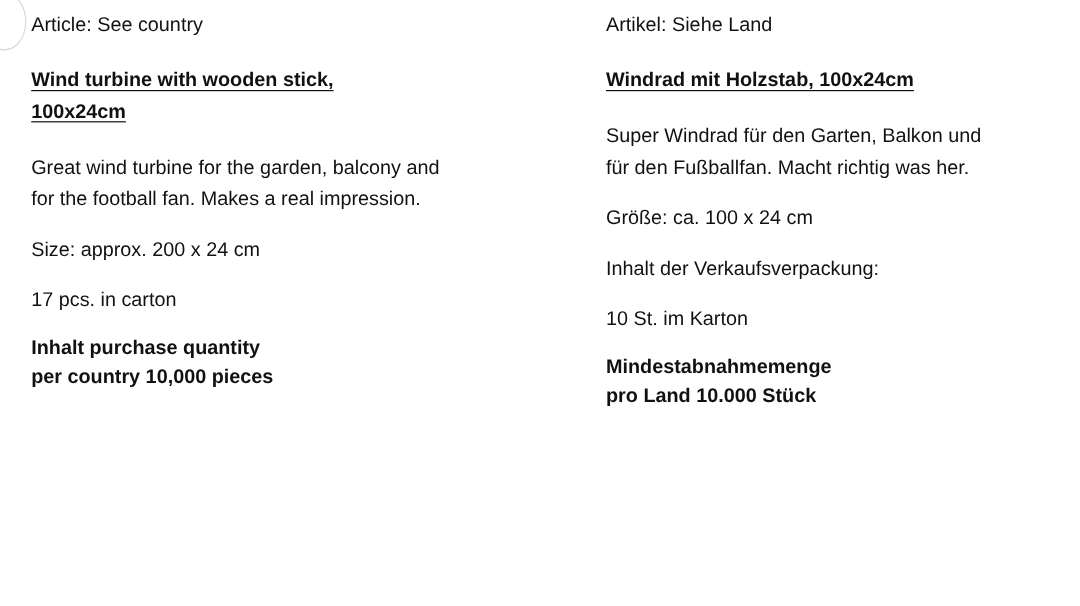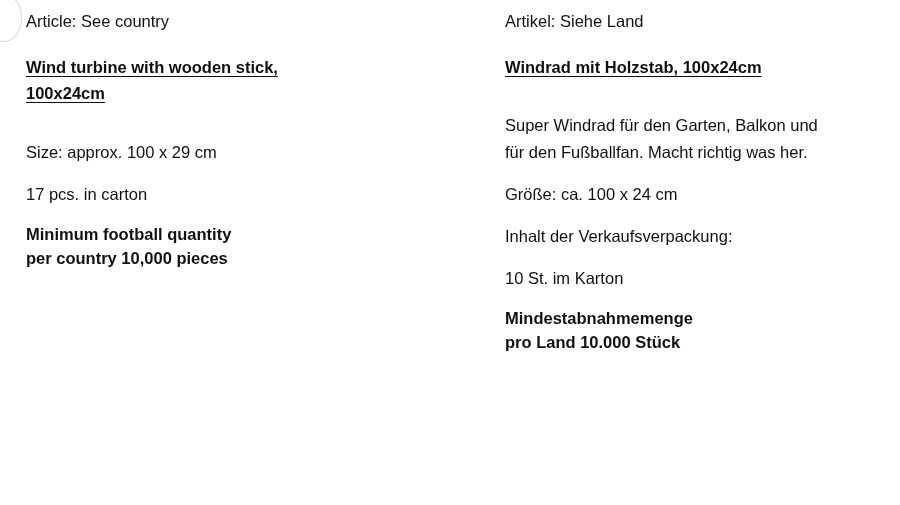--- a/index.html
+++ b/index.html
@@ -54,21 +54,21 @@
   .block + .block {
     margin-top: 16px;
   }
   .intro {
     margin-bottom: 20px;
   }
   .title {
     font-weight: bold;
     text-decoration: underline;
     text-underline-offset: 3px;
-    margin-bottom: 32px;
+    margin-bottom: 20px;
     line-height: 1.60;
   }
   .gap-lg {
     margin-top: 26px;
   }
   .gap-xl {
     margin-top: 40px;
   }
   .strong {
     font-weight: bold;
@@ -79,23 +79,25 @@
 <body>
 
 <div class="page">
 
   <div class="edge-artifact"></div>
 
   <div class="column col-left">
     <div class="block intro">Article: See country</div>
     <div class="block title">Wind turbine with wooden stick,
 100x24cm</div>
-    <div class="block gap-lg">Size: approx. 100 x 29 cm</div>
+    <div class="block">Great wind turbine for the garden, balcony and
+for the football fan. Makes a real impression.</div>
+    <div class="block gap-lg">Size: approx. 200 x 24 cm</div>
     <div class="block gap-lg">17 pcs. in carton</div>
-    <div class="block strong gap-xl">Minimum football quantity
+    <div class="block strong gap-xl">Inhalt purchase quantity
 per country 10,000 pieces</div>
   </div>
 
   <div class="column col-right">
     <div class="block intro">Artikel: Siehe Land</div>
     <div class="block title">Windrad mit Holzstab, 100x24cm</div>
     <div class="block">Super Windrad für den Garten, Balkon und
 für den Fußballfan. Macht richtig was her.</div>
     <div class="block gap-lg">Größe: ca. 100 x 24 cm</div>
     <div class="block gap-lg">Inhalt der Verkaufsverpackung:</div>

